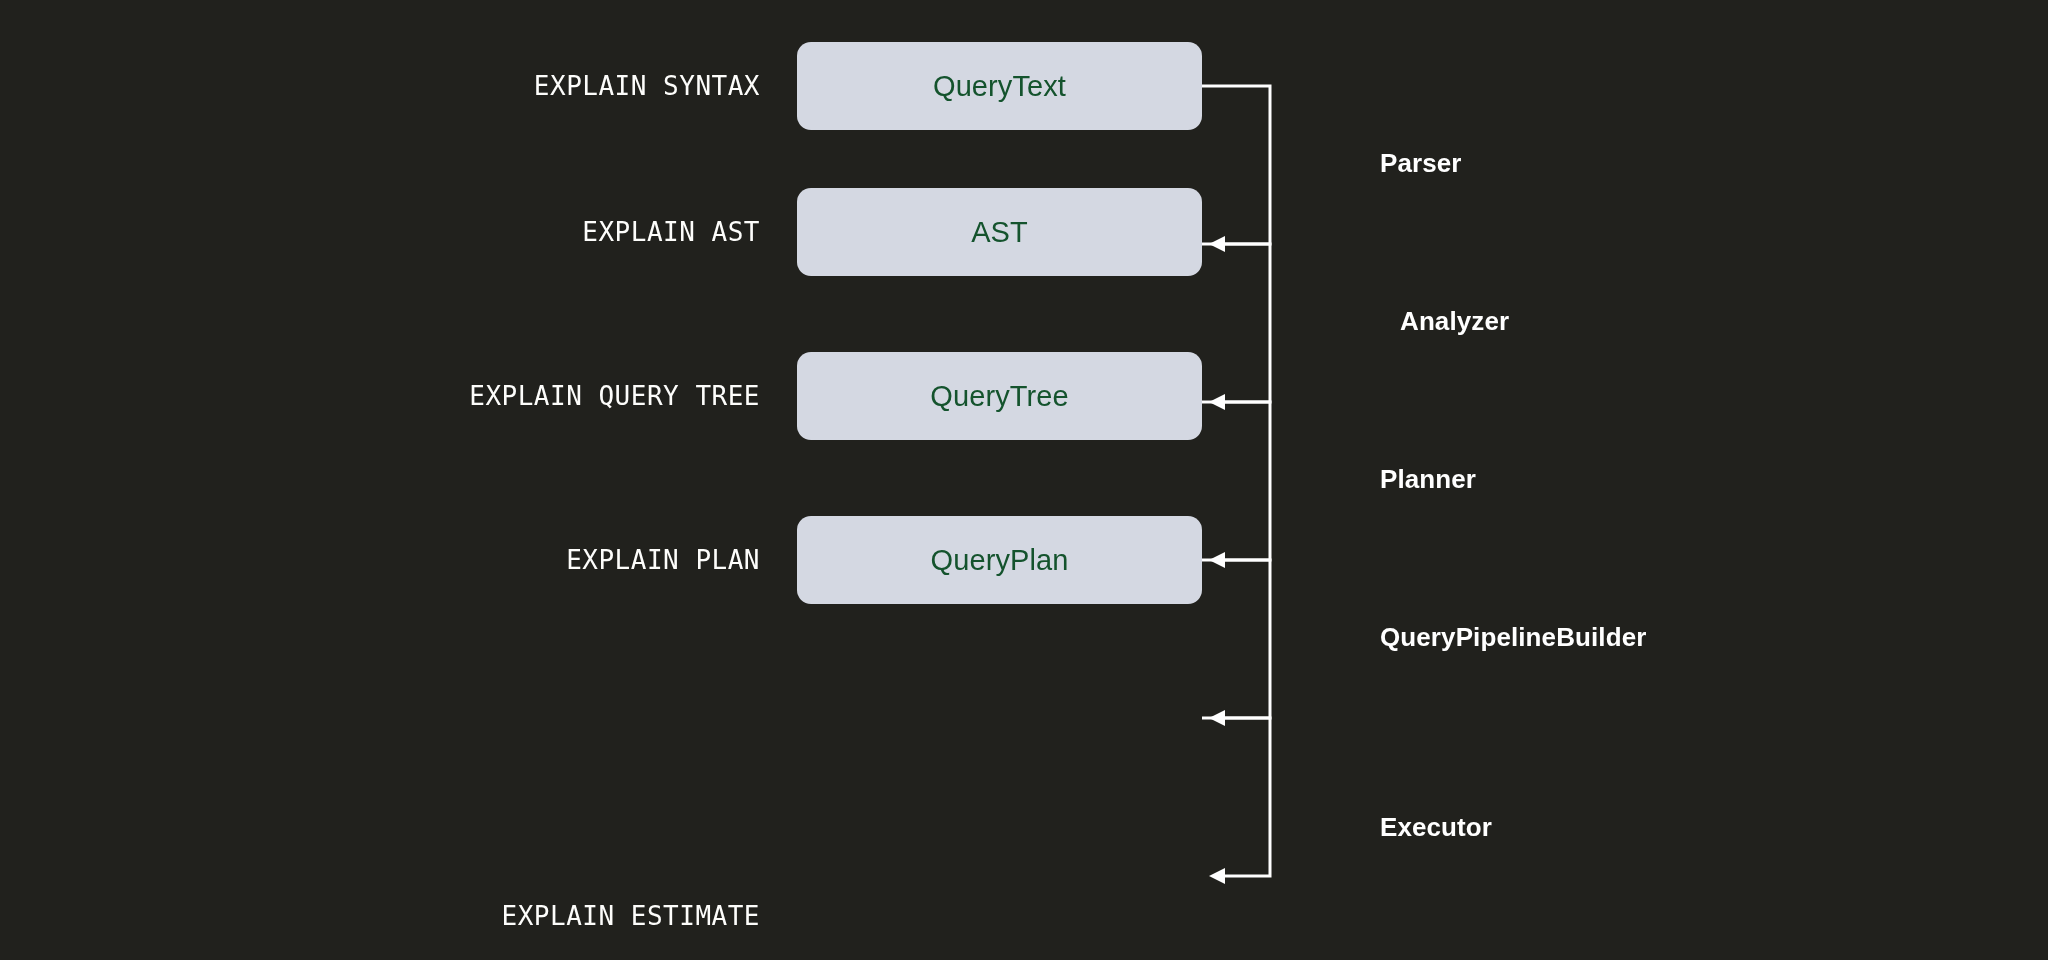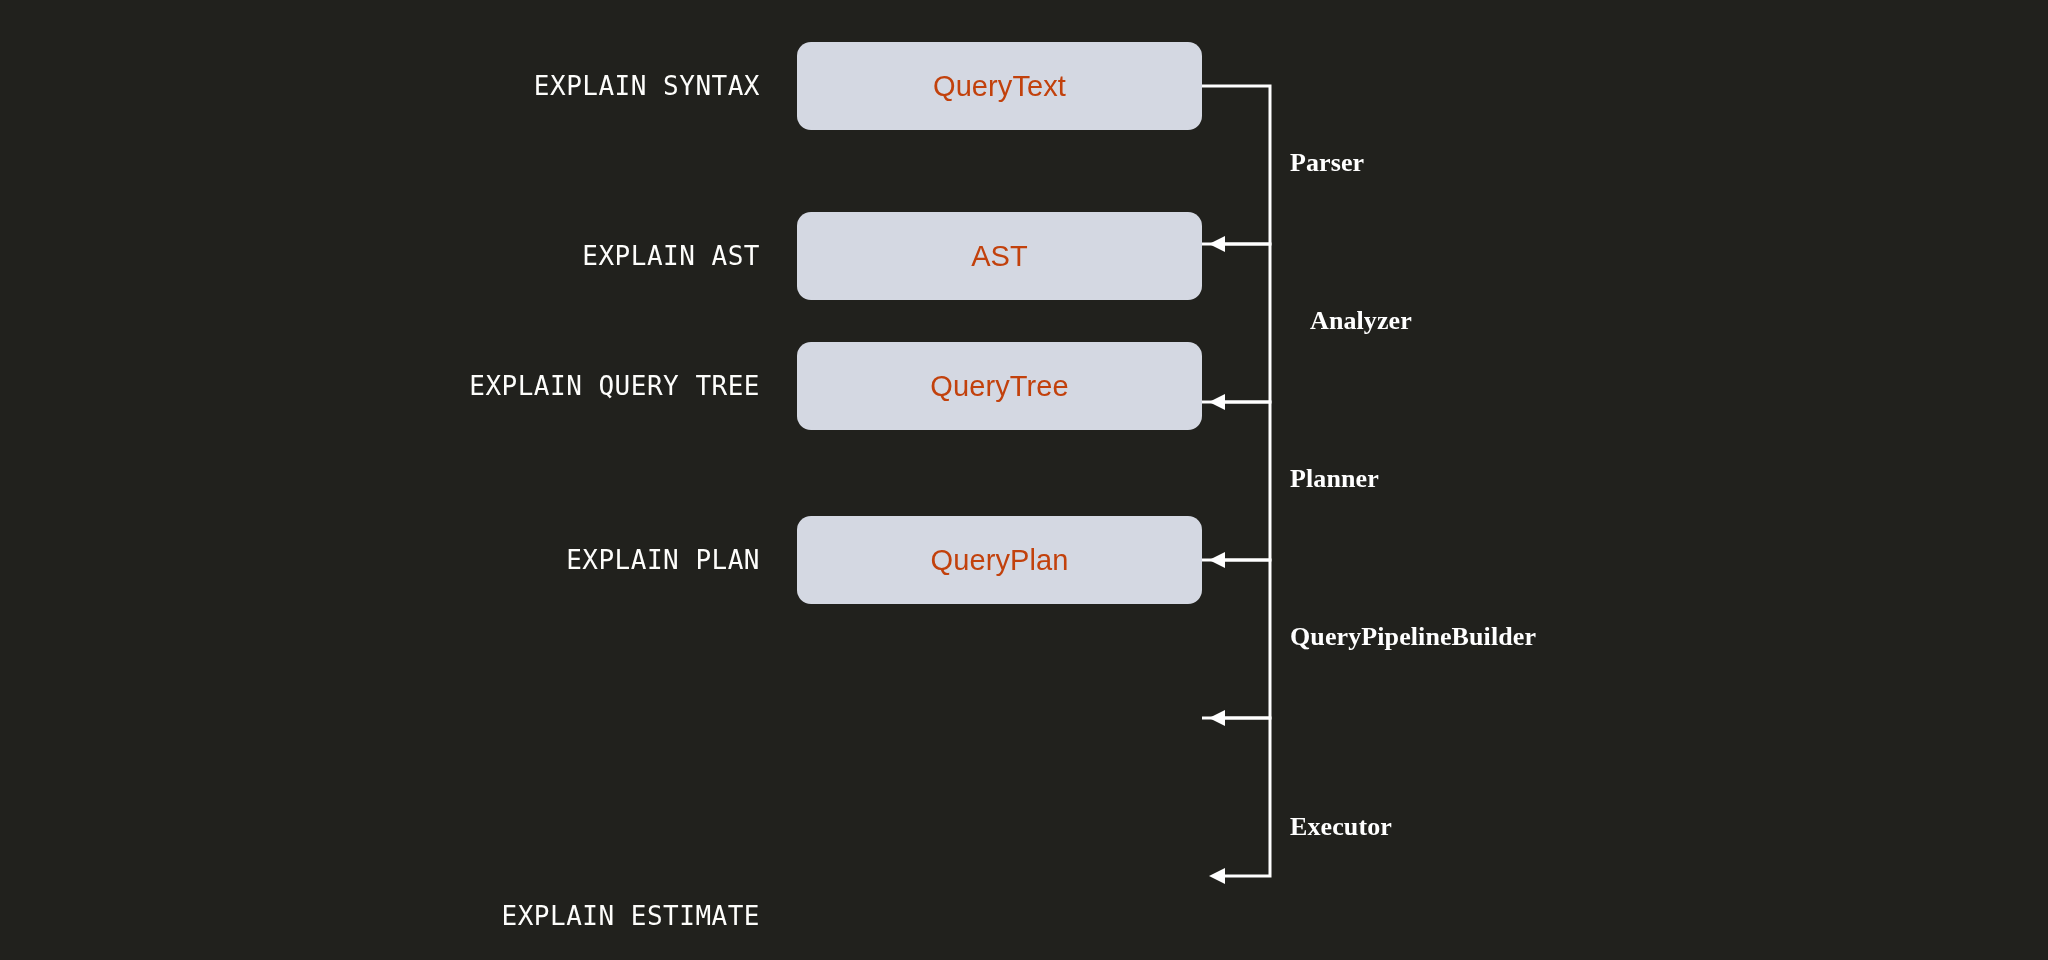--- a/index.html
+++ b/index.html
@@ -59,36 +59,36 @@
     left: 797px;
     top: 0;
     width: 405px;
     height: 88px;
     box-sizing: border-box;
     background: #d4d8e2;
     border-radius: 14px;
     display: flex;
     align-items: center;
     justify-content: center;
-    color: #c2410c;
+    color: #14532d;
     font-family: "Liberation Sans", sans-serif;
     font-size: 29px;
     font-weight: 400;
     letter-spacing: 0.1px;
     white-space: nowrap;
   }
 
   
   .stage-label {
     position: absolute;
-    left: 1290px;
+    left: 1380px;
     height: 40px;
     display: flex;
     align-items: center;
-    font-family: Liberation Serif, serif;
+    font-family: Liberation Sans, sans-serif;
     font-size: 26px;
     font-weight: 700;
     letter-spacing: 0.1px;
     color: #ffffff;
     white-space: nowrap;
   }
 </style>
 </head>
 <body>
 
@@ -105,25 +105,25 @@
       <polygon points="1209,718 1225,710 1225,726" fill="#ffffff"></polygon>
       <path d="M 1202 718 L 1270 718 L 1270 876 L 1223 876" fill="none" stroke="#ffffff" stroke-width="3" stroke-linecap="butt" stroke-linejoin="miter"></path>
       <polygon points="1209,876 1225,868 1225,884" fill="#ffffff"></polygon>
     </svg>
 
   <div id="rows-layer">
       <div class="row" style="top: 42px;">
         <div class="explain-label">EXPLAIN SYNTAX</div>
         <div class="node-box">QueryText</div>
       </div>
-      <div class="row" style="top: 212px;">
+      <div class="row" style="top: 188px;">
         <div class="explain-label">EXPLAIN AST</div>
         <div class="node-box">AST</div>
       </div>
-      <div class="row" style="top: 342px; text-decoration: underline;">
+      <div class="row" style="top: 352px; text-decoration: underline;">
         <div class="explain-label">EXPLAIN QUERY TREE</div>
         <div class="node-box">QueryTree</div>
       </div>
       <div class="row" style="top: 516px;">
         <div class="explain-label">EXPLAIN PLAN</div>
         <div class="node-box">QueryPlan</div>
       </div>
       <div class="row" style="top: 674px;">
       </div>
       <div class="row" style="top: 872px;">

